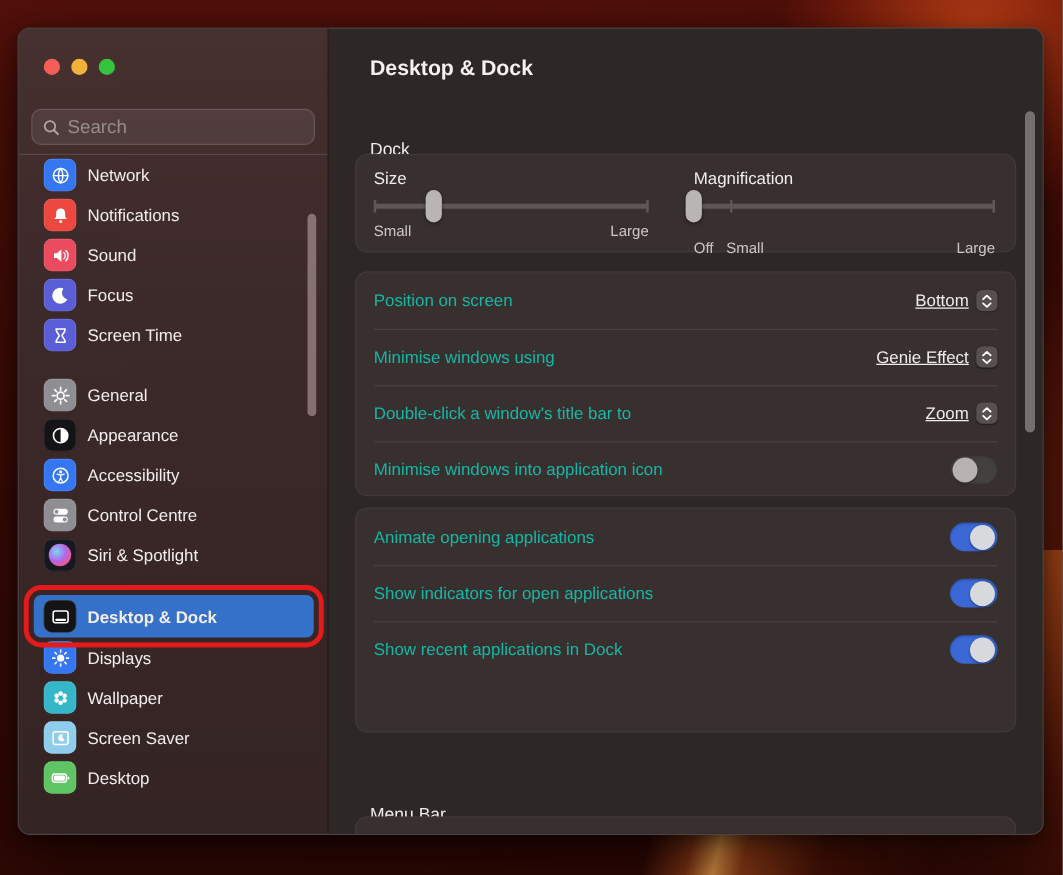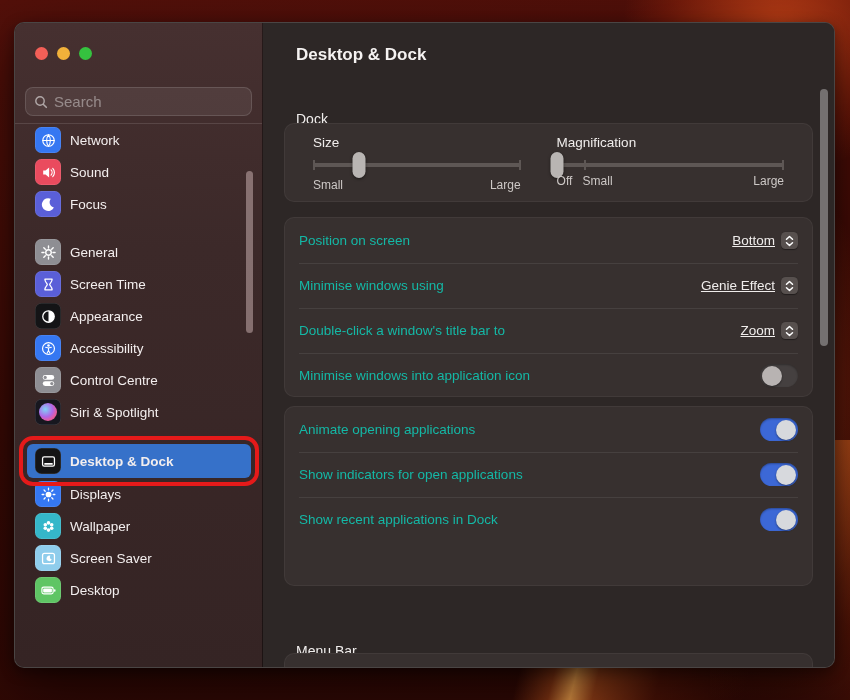--- a/index.html
+++ b/index.html
@@ -58,38 +58,38 @@
 
   
   .main { position:relative; flex:1; height:100%; background:#2d2726; padding:0 22px; }
   .main-title { font-size:17px; font-weight:bold; color:#f5f2f1; position:absolute; left:33px; top:22px; }
   .section-heading { font-size:14px; font-weight:normal; color:#f0edec; position:absolute; left:33px; }
   .h-dock { top:88px; }
   .h-menubar { top:620px; }
 
   .card { position:absolute; left:21px; width:529px; background:#37302f;
     border:1px solid rgba(255,255,255,.05); border-radius:10px; }
-  .card1 { top:100px; height:79px; display:flex; padding:11px 28px; gap:36px; }
+  .card1 { top:100px; height:79px; display:flex; padding:11px 14px; gap:36px; }
   .card2 { top:194px; height:180px; }
   .card3 { top:383px; height:180px; }
   .card4 { top:630px; height:62px; }
 
   
   .slider-col { position:relative; }
   .slider-col.size { width:220px; } .slider-col.mag { width:241px; }
   .slider-label { font-size:13.5px; color:#f0edec; }
   .slider-track { position:relative; margin-top:13px; height:4px; border-radius:2px; background:#5e5755; }
   .slider-track::before, .slider-track::after { content:""; position:absolute; top:-3px; width:2px; height:10px; background:#5e5755; }
   .slider-track::before { left:0; } .slider-track::after { right:0; }
   .slider-tick { position:absolute; top:-3px; width:2px; height:10px; background:#5e5755; }
   .slider-thumb { position:absolute; top:-11px; width:13px; height:26px; border-radius:7px;
     background:#b9b5b3; box-shadow:0 1px 3px rgba(0,0,0,.5); transform:translateX(-50%); }
   .slider-ends { display:flex; justify-content:space-between; margin-top:11px;
     font-size:12px; color:#cdc8c6; }
-  .mag-labels { position:relative; margin-top:7px; height:14px; font-size:12px; color:#cdc8c6; }
+  .mag-labels { position:relative; margin-top:24px; height:14px; font-size:12px; color:#cdc8c6; }
   .mag-off { position:absolute; left:0; } .mag-small { position:absolute; left:26px; } .mag-large { position:absolute; right:0; }
 
   
   .row { position:relative; height:45px; display:flex; align-items:center;
     justify-content:space-between; padding:0 14px; }
   .row + .row::before { content:""; position:absolute; left:14px; right:14px; top:0; height:1px; background:rgba(255,255,255,.08); }
   .row-label { font-size:13.5px; color:#14b8a6; }
   .row-value { display:flex; align-items:center; gap:6px; font-size:13.5px; color:#f0edec;text-decoration:underline; }
   .stepper { width:17px; height:17px; border-radius:4.5px; background:#57504e;
     display:flex; align-items:center; justify-content:center; box-shadow:0 .5px 1px rgba(0,0,0,.4); }
@@ -135,54 +135,63 @@
         <div class="sb-item">
           <span class="sb-icon" style="background: rgb(53, 119, 242);">
             <svg width="17" height="17" viewBox="0 0 16 16">
               <circle cx="8" cy="8" r="5.4" fill="none" stroke="#fff" stroke-linecap="round" stroke-linejoin="round" stroke-width="1.1"></circle>
               <path d="M2.6 8h10.8M8 2.6c2.3 2.6 2.3 8.2 0 10.8M8 2.6c-2.3 2.6-2.3 8.2 0 10.8" fill="none" stroke="#fff" stroke-linecap="round" stroke-linejoin="round" stroke-width="1.1"></path>
             </svg>
           </span>
           <span class="sb-label">Network</span>
         </div>
         <div class="sb-item">
+          <span class="sb-icon" style="background: rgb(236, 72, 64);">
+            <svg width="17" height="17" viewBox="0 0 16 16">
+              <path d="M8 2.6c-2.2 0-3.4 1.5-3.4 3.6v2.6L3.2 10.6h9.6L11.4 8.8V6.2c0-2.1-1.2-3.6-3.4-3.6z" fill="#fff"></path>
+              <circle cx="8" cy="12.4" r="1.2" fill="#fff"></circle>
+            </svg>
+          </span>
+          <span class="sb-label">Notifications</span>
+        </div>
+        <div class="sb-item">
           <span class="sb-icon" style="background: rgb(234, 75, 94);">
             <svg width="17" height="17" viewBox="0 0 16 16">
               <path d="M3 6.2v3.6h2.2L8.6 12.6V3.4L5.2 6.2H3z" fill="#fff"></path>
               <path d="M10.4 5.6a3.4 3.4 0 010 4.8M12 4.2a5.4 5.4 0 010 7.6" fill="none" stroke="#fff" stroke-linecap="round" stroke-linejoin="round" stroke-width="1.1"></path>
             </svg>
           </span>
           <span class="sb-label">Sound</span>
         </div>
         <div class="sb-item">
           <span class="sb-icon" style="background: rgb(90, 95, 216);">
             <svg width="17" height="17" viewBox="0 0 16 16">
               <path d="M10.2 2.6a6 6 0 102.9 8.2 5.1 5.1 0 01-2.9-8.2z" fill="#fff"></path>
             </svg>
           </span>
           <span class="sb-label">Focus</span>
+        </div>
+        <div class="sb-item">
+          <span class="sb-icon" style="background: rgb(90, 95, 216);">
+            <svg width="17" height="17" viewBox="0 0 16 16">
+              <path d="M4.6 3h6.8c0 2.8-2.3 3.9-2.3 5s2.3 2.2 2.3 5H4.6c0-2.8 2.3-3.9 2.3-5S4.6 5.8 4.6 3z" fill="none" stroke="#fff" stroke-linecap="round" stroke-linejoin="round" stroke-width="1.2"></path>
+            </svg>
+          </span>
+          <span class="sb-label">Screen Time</span>
         </div>
         <div class="sb-item gap">
           <span class="sb-icon" style="background: rgb(142, 142, 147);">
             <svg width="17" height="17" viewBox="0 0 16 16">
               <circle cx="8" cy="8" r="2.6" fill="none" stroke="#fff" stroke-linecap="round" stroke-linejoin="round" stroke-width="1.3"></circle>
               <g fill="none" stroke="#fff" stroke-linecap="round" stroke-linejoin="round" stroke-width="1.3">
                 <path d="M8 1.8v2M8 12.2v2M1.8 8h2M12.2 8h2M3.6 3.6l1.4 1.4M11 11l1.4 1.4M12.4 3.6L11 5M5 11l-1.4 1.4"></path>
               </g>
             </svg>
           </span>
           <span class="sb-label">General</span>
-        </div>
-        <div class="sb-item">
-          <span class="sb-icon" style="background: rgb(90, 95, 216);">
-            <svg width="17" height="17" viewBox="0 0 16 16">
-              <path d="M4.6 3h6.8c0 2.8-2.3 3.9-2.3 5s2.3 2.2 2.3 5H4.6c0-2.8 2.3-3.9 2.3-5S4.6 5.8 4.6 3z" fill="none" stroke="#fff" stroke-linecap="round" stroke-linejoin="round" stroke-width="1.2"></path>
-            </svg>
-          </span>
-          <span class="sb-label">Screen Time</span>
         </div>
         <div class="sb-item">
           <span class="sb-icon" style="background: rgb(20, 20, 22);">
             <svg width="17" height="17" viewBox="0 0 16 16">
               <circle cx="8" cy="8" r="5.4" fill="none" stroke="#fff" stroke-linecap="round" stroke-linejoin="round" stroke-width="1.2"></circle>
               <path d="M8 2.6a5.4 5.4 0 010 10.8z" fill="#fff"></path>
             </svg>
           </span>
           <span class="sb-label">Appearance</span>
         </div>

